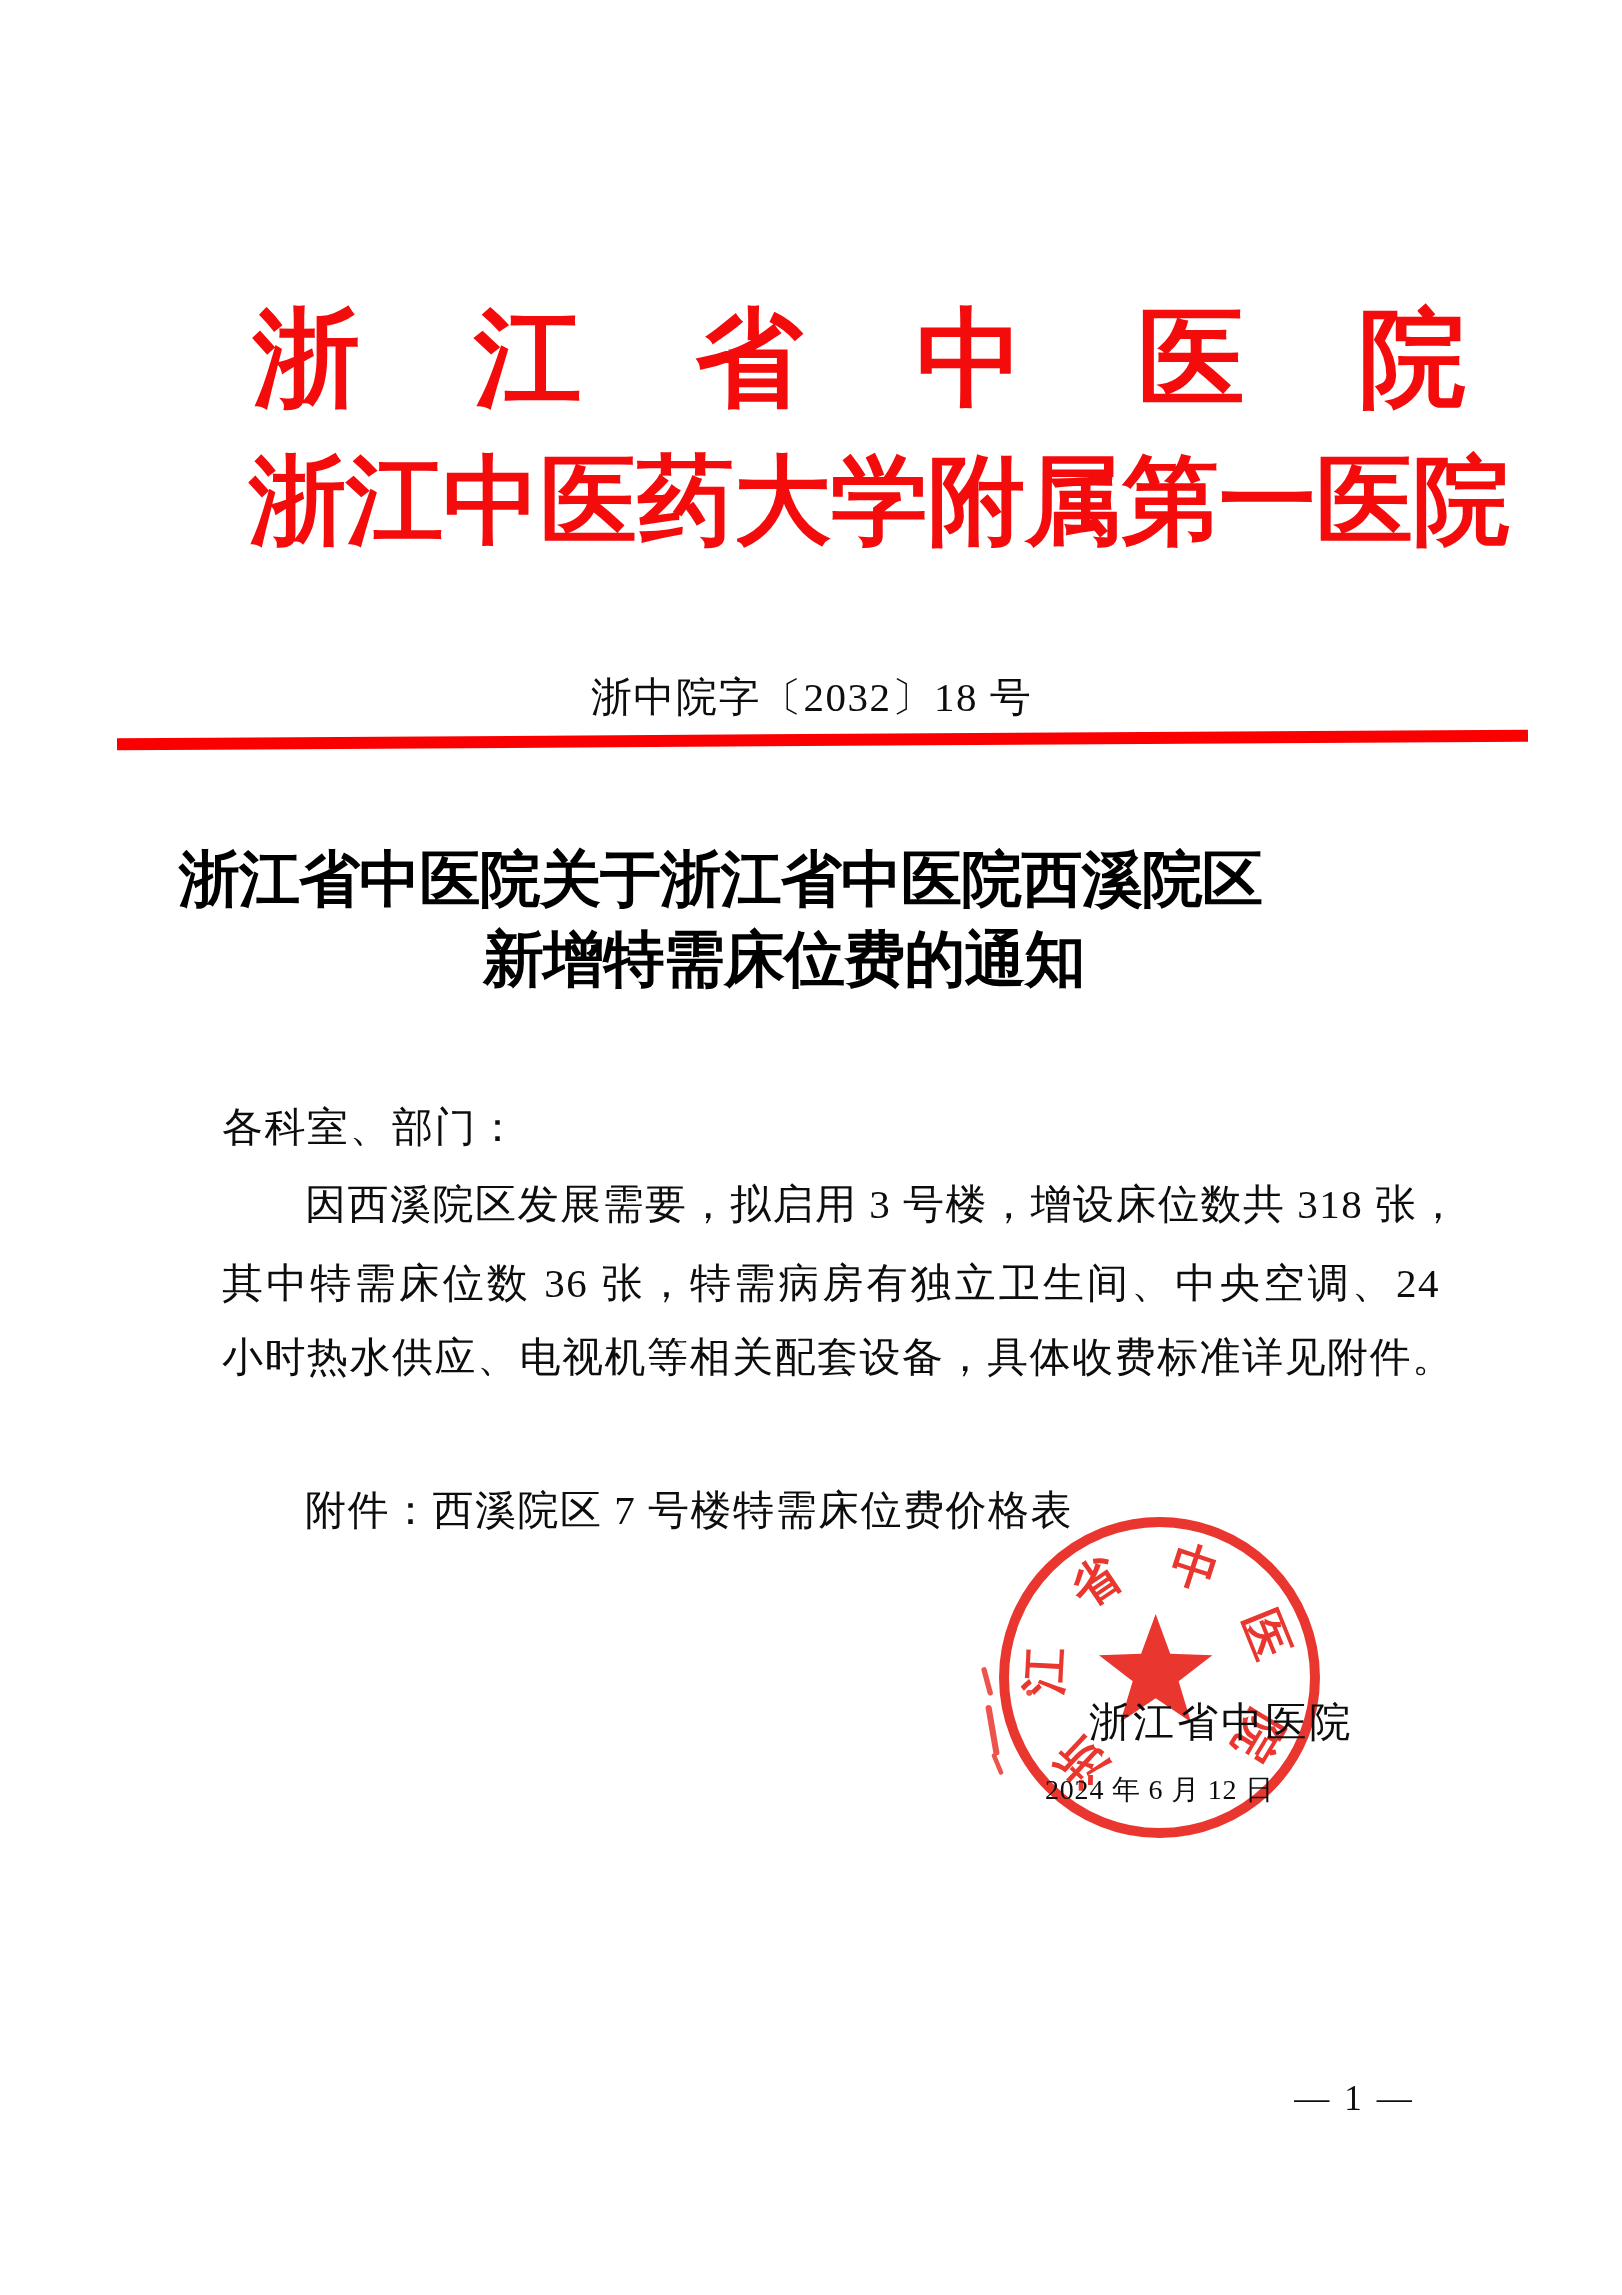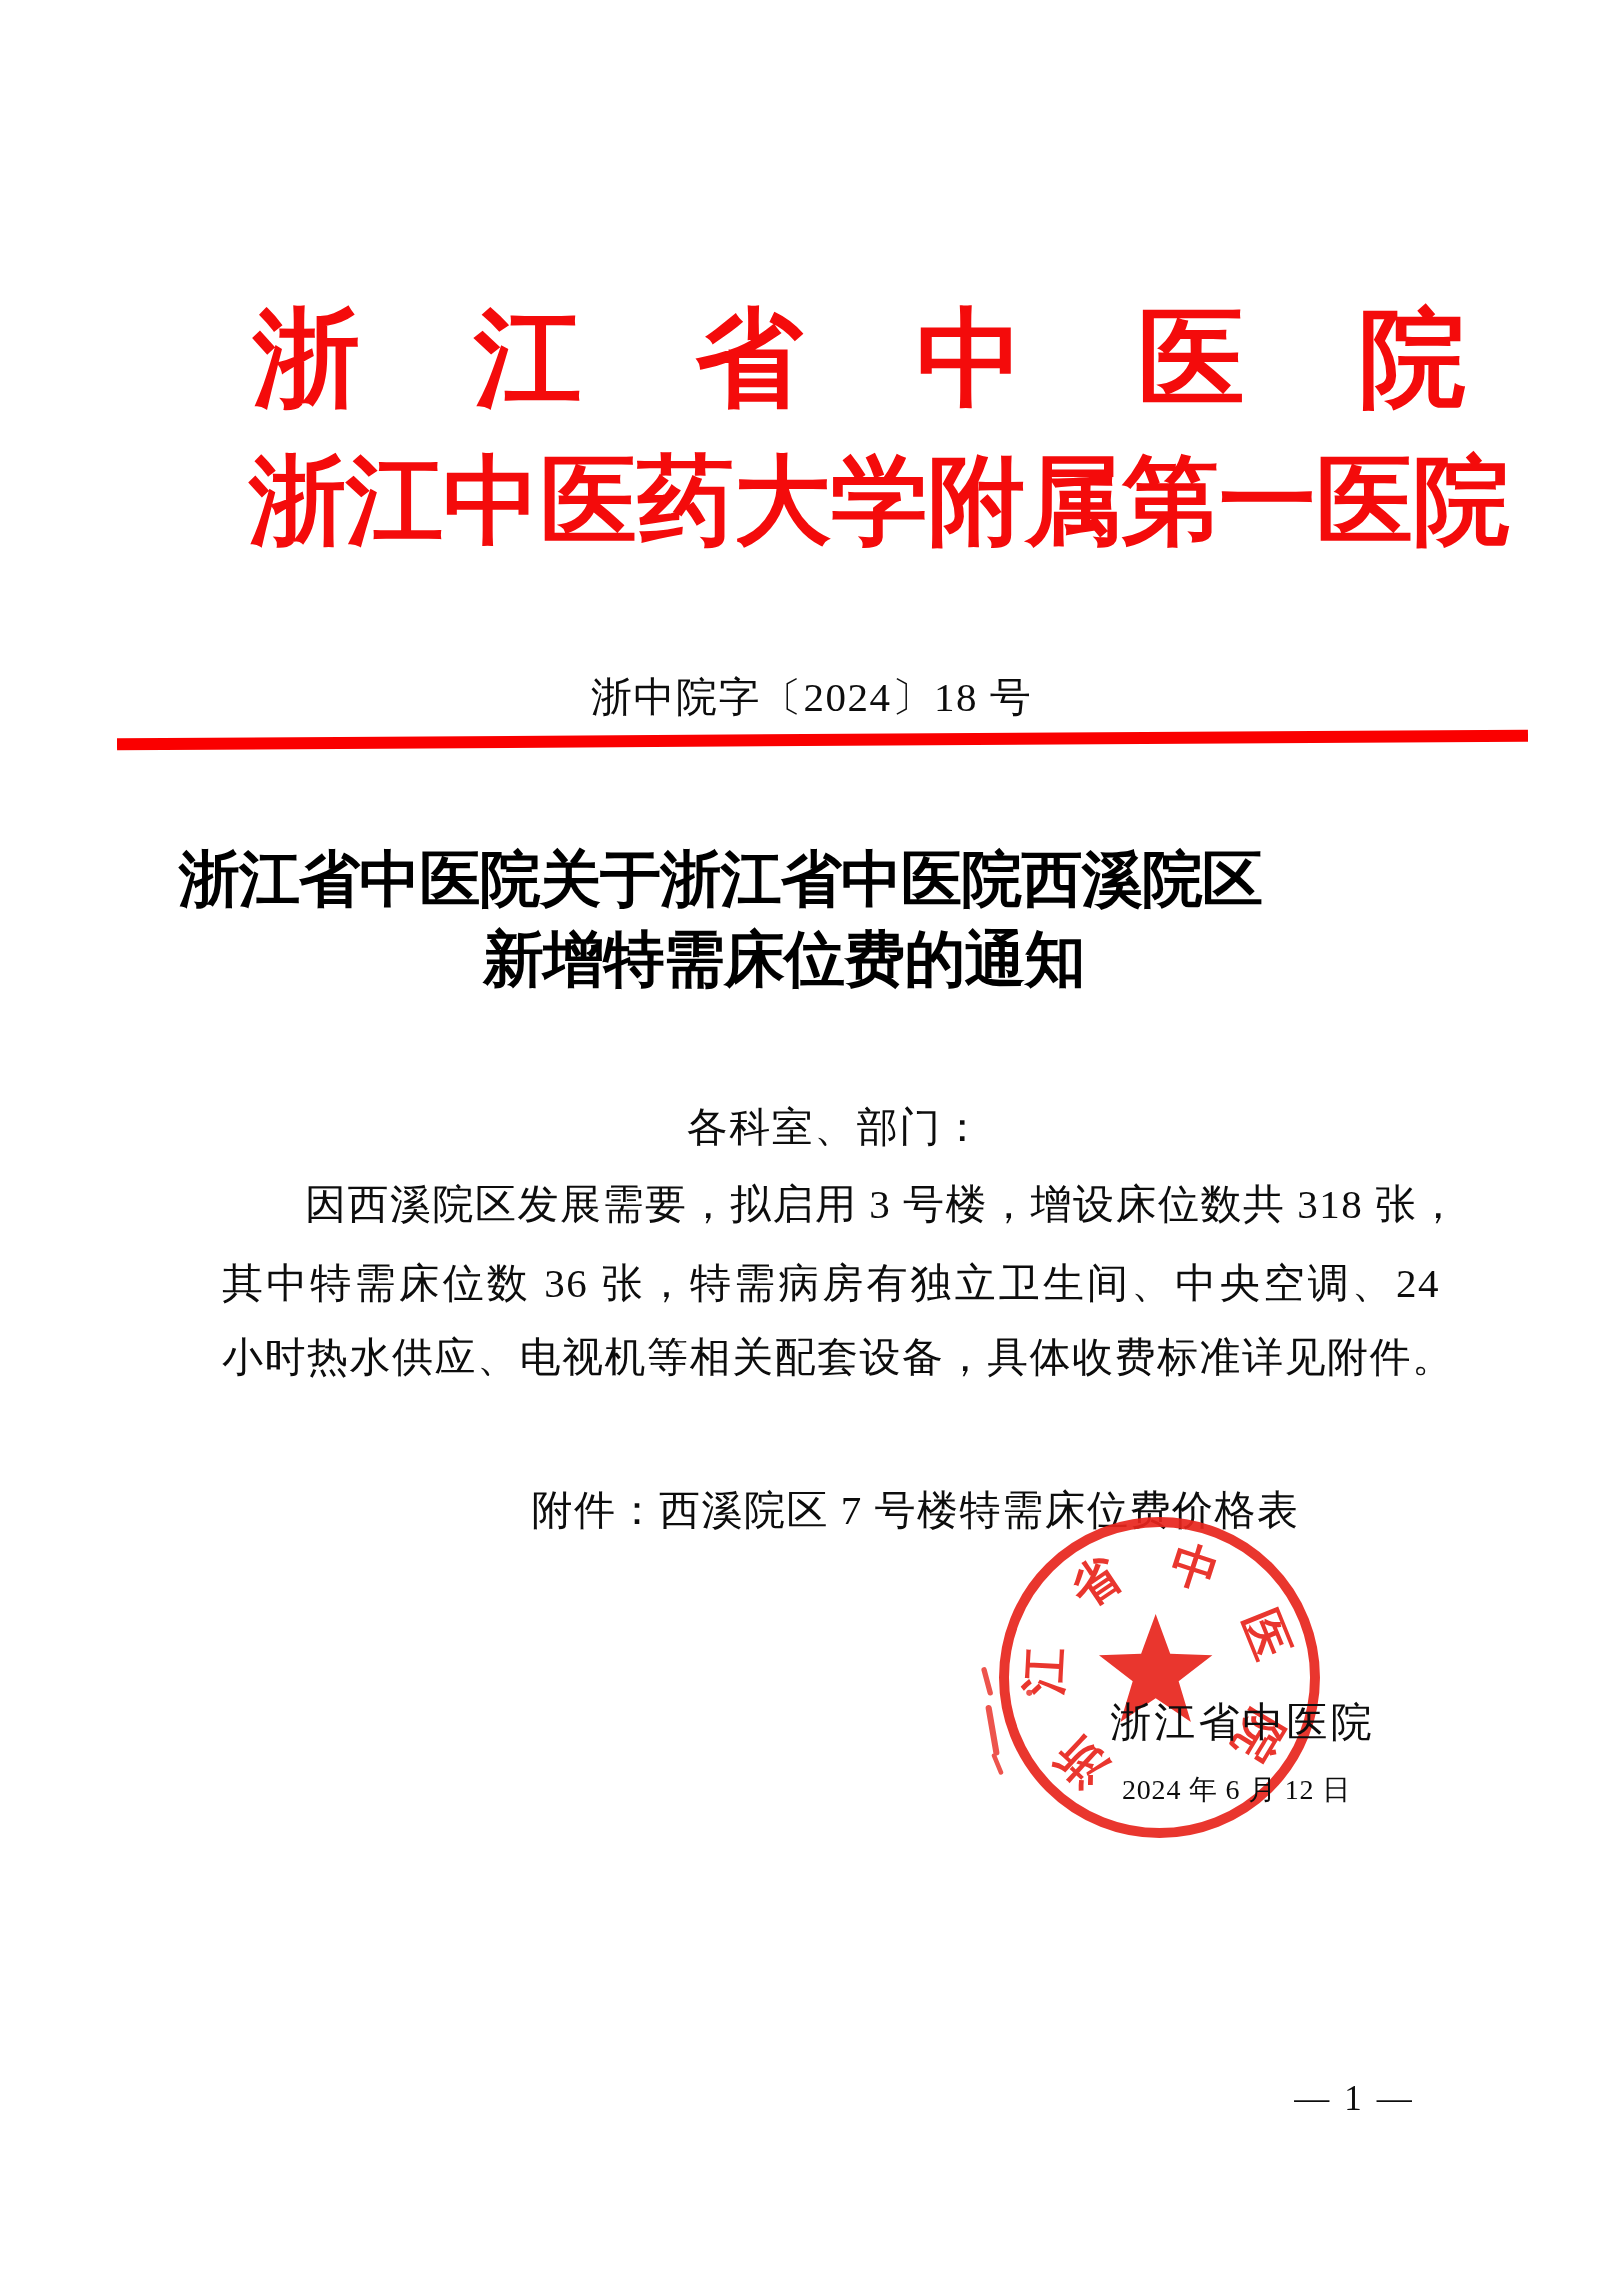--- a/index.html
+++ b/index.html
@@ -50,21 +50,20 @@
     color:#000;text-align:center;letter-spacing:-0.8px;
   }
   .title2{
     left:0;top:926px;width:1568px;
     font-size:61px;line-height:1.1;font-weight:bold;
     color:#000;text-align:center;letter-spacing:-0.8px;
   }
   .bodyline{
     font-size:41px;line-height:1.18;color:var(--ink);
     letter-spacing:1.5px;
-    text-align:center;
   }
   .salutation{left:222px;top:1103px;width:1227px;}
   .pline{
     left:222px;width:1218px;
     text-align:justify;text-align-last:justify;
     text-justify:inter-character;
     white-space:nowrap;
   }
   .pline1{top:1180px;text-indent:83px;}
   .pline2{top:1259px;}
@@ -87,21 +86,21 @@
   }
 </style>
 </head>
 <body>
 
 <div class="page">
 
   <div class="abs hdr1">浙江省中医院</div>
   <div class="abs hdr2">浙江中医药大学附属第一医院</div>
 
-  <div class="abs docnum">浙中院字〔2024〕18 号</div>
+  <div class="abs docnum">浙中院字〔2032〕18 号</div>
 
   <div class="abs redrule"></div>
 
   <div class="abs title1">浙江省中医院关于浙江省中医院西溪院区</div>
   <div class="abs title2">新增特需床位费的通知</div>
 
   <div class="abs bodyline salutation">各科室、部门：</div>
   <div class="abs bodyline pline pline1">因西溪院区发展需要，拟启用 3 号楼，增设床位数共 318 张，</div>
   <div class="abs bodyline pline pline2">其中特需床位数 36 张，特需病房有独立卫生间、中央空调、24</div>
   <div class="abs bodyline pline pline3">小时热水供应、电视机等相关配套设备，具体收费标准详见附件。</div>

